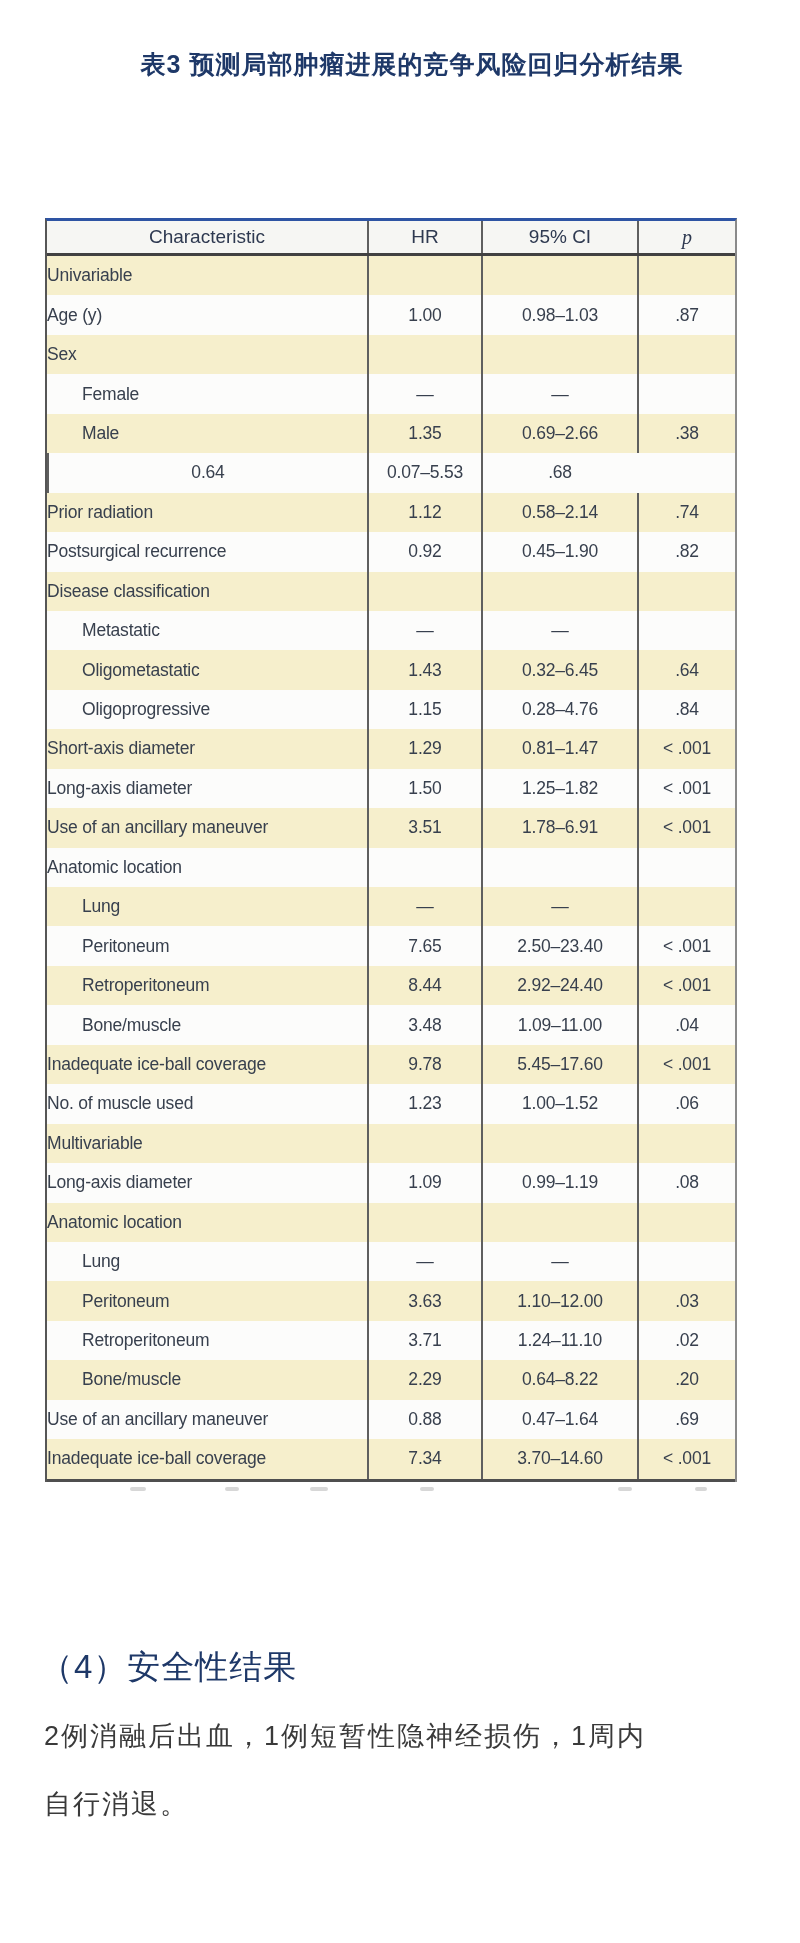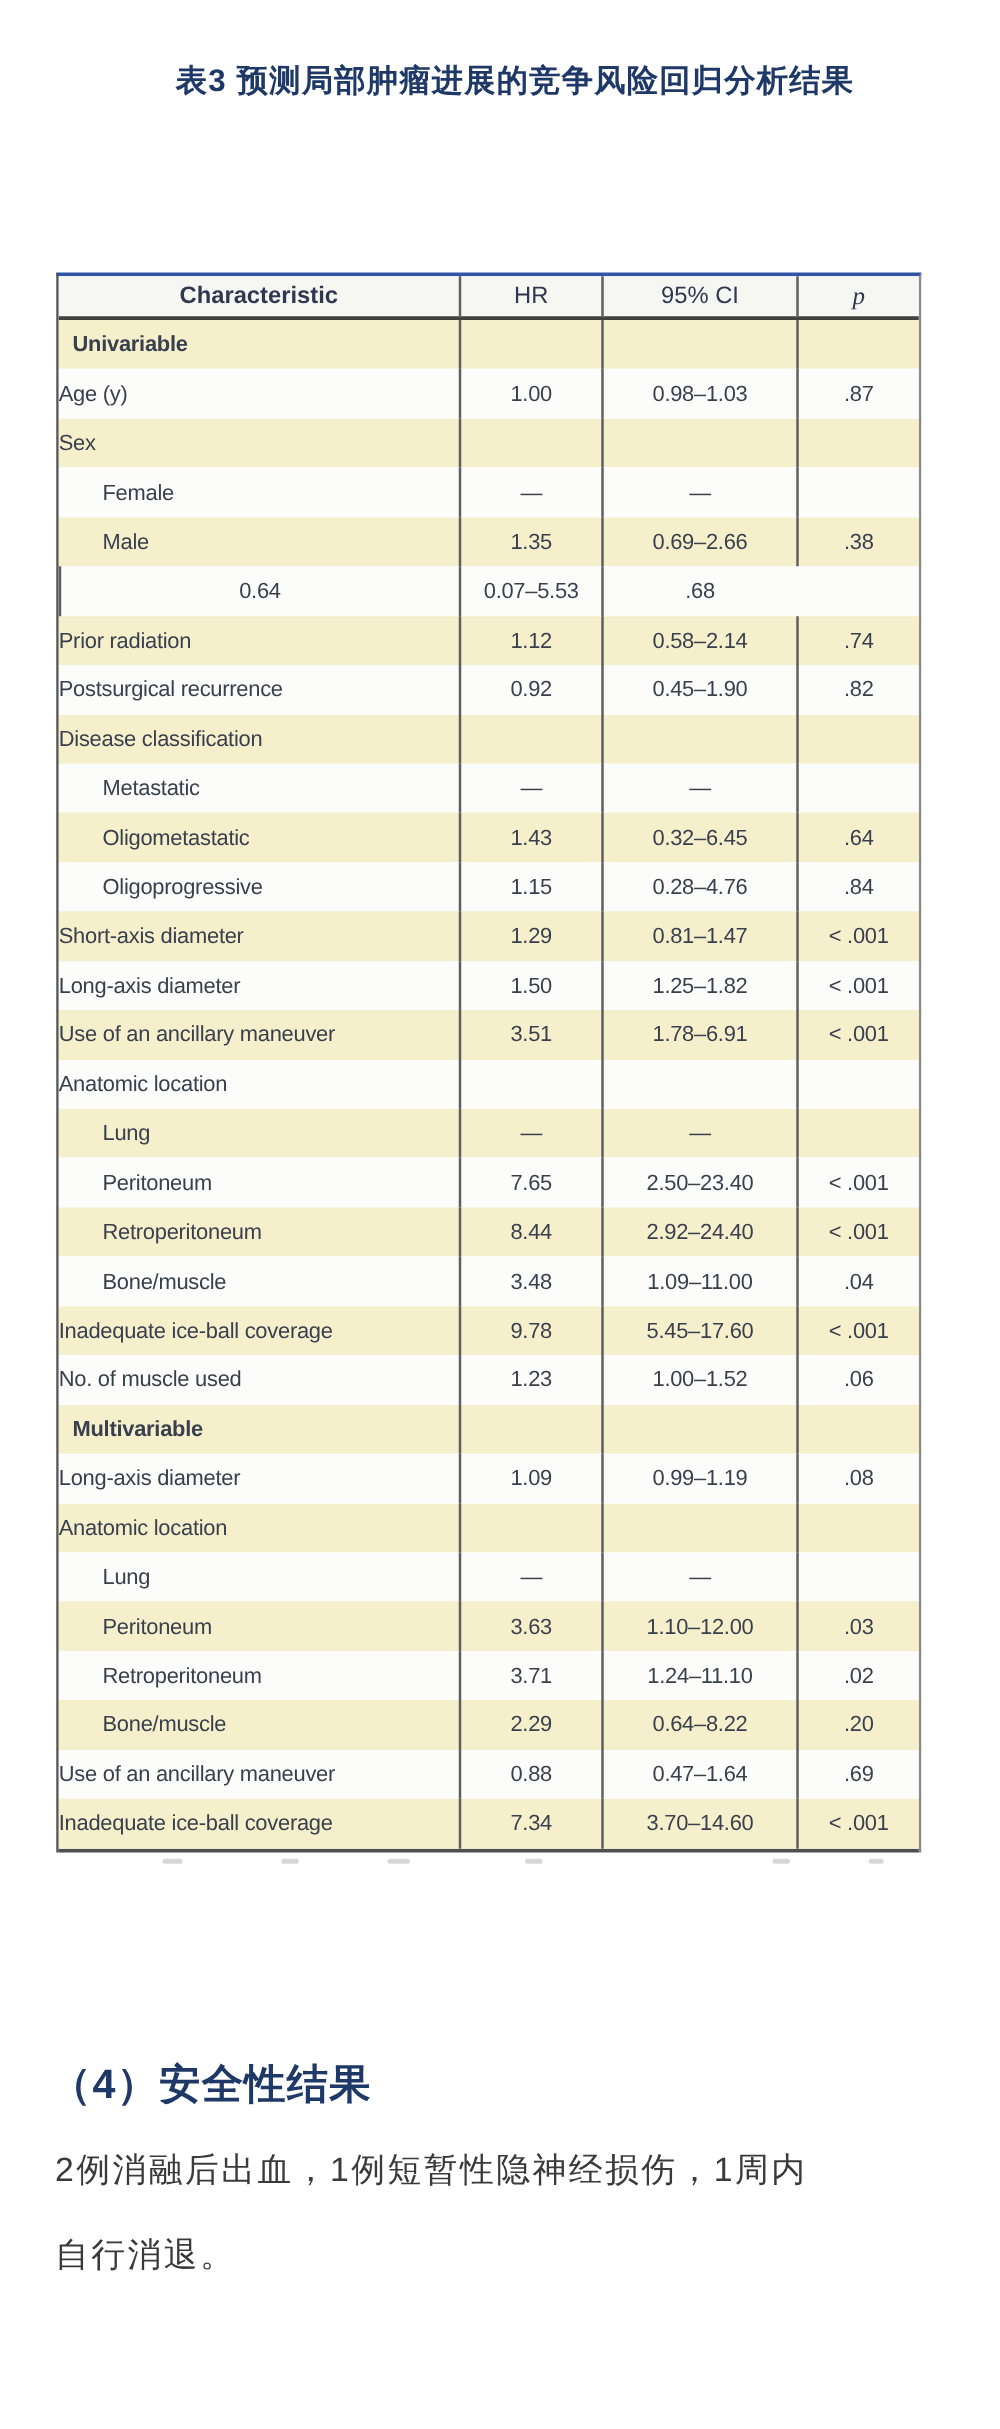--- a/index.html
+++ b/index.html
@@ -31,48 +31,48 @@
     grid-template-columns:320px 114px 156px 98px;
     height:32px;
     background:#f6f6f3;
     border-bottom:3px solid #414141;
   }
   .th{
     display:flex;align-items:center;justify-content:center;
     font-size:19px;color:#2e3950;
     box-sizing:border-box;
   }
-  .th.first{justify-content:center;font-weight:bold;}
+  .th.first{justify-content:center;}
   .th.sep,.td.sep{border-left:2px solid #5f5f5f;}
   .th.p-col{font-style:italic;font-family:"Liberation Serif","DejaVu Serif",serif;font-size:20px;}
   .tbody{border-bottom:3px solid #4f4f4f;}
   .trow{
     display:grid;
     grid-template-columns:320px 114px 156px 98px;
     height:39.45px;
   }
   .trow.odd{background:#f6efcc;}
   .trow.even{background:#fcfcfb;}
   .td{
     display:flex;align-items:center;justify-content:center;
     font-size:17.5px;color:#38404e;
     box-sizing:border-box;
     letter-spacing:-0.2px;
     white-space:nowrap;
   }
   .td.label{justify-content:flex-start;}
-  .ind0 .td.label{padding-left:11px;font-weight:bold;}
+  .ind0 .td.label{padding-left:0;}
   .ind1 .td.label{}
   .ind2 .td.label{padding-left:35px;}
   
   .remnant{position:absolute;height:4px;border-radius:2px;background:#9a9a9a;opacity:0.4;}
   
   .sec-heading{
     position:absolute;left:40px;top:1645px;width:720px;
-    font-size:33px;font-weight:bold;color:#1e3868;
+    font-size:33px;font-weight:normal;color:#1e3868;
     letter-spacing:1px;
   }
   .sec-body{
     position:absolute;left:44px;top:1702px;width:716px;
     font-size:27px;color:#3a3a3a;
     letter-spacing:2px;
   }
   .sec-line{height:68px;line-height:68px;white-space:nowrap;}
 </style>
 </head>

